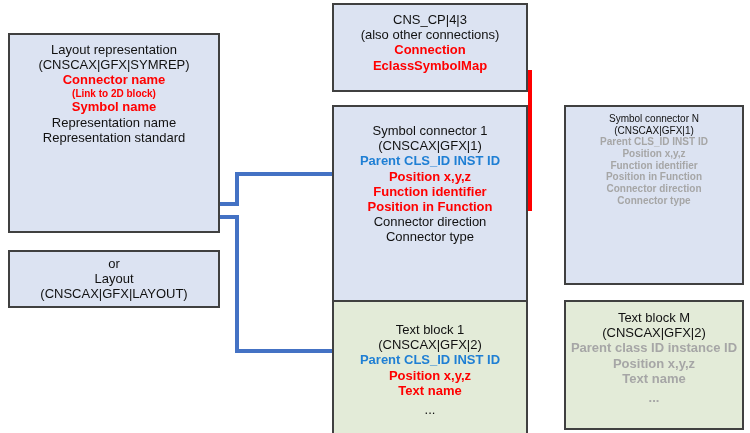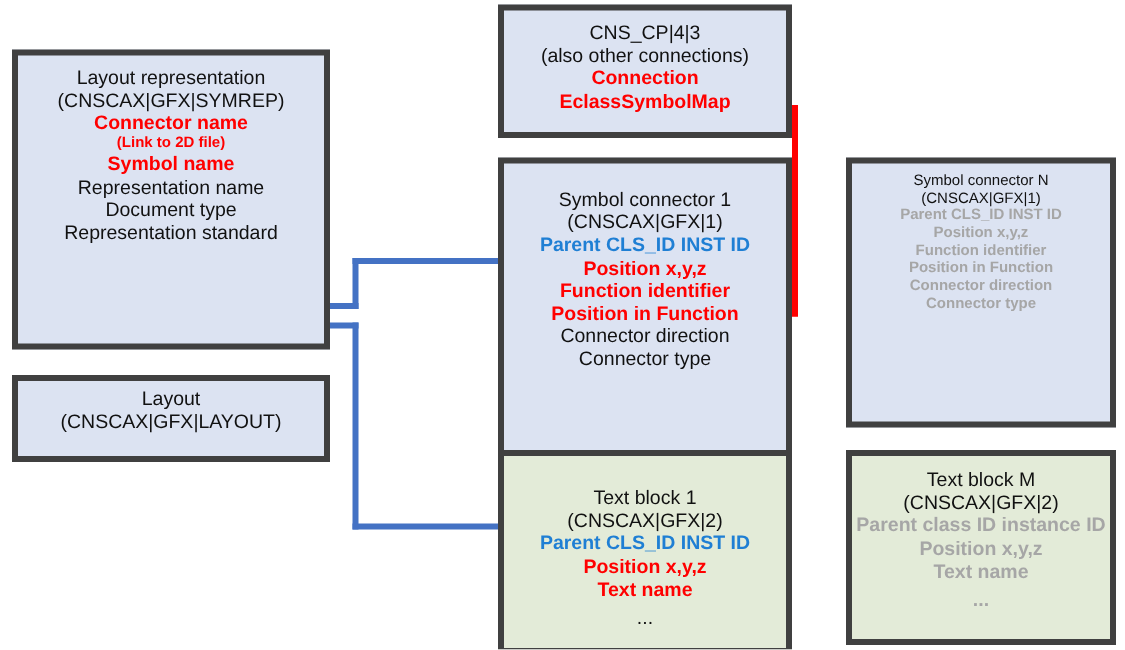--- a/index.html
+++ b/index.html
@@ -11,21 +11,21 @@
     position: relative;
     width: 750px;
     height: 433px;
     background: #ffffff;
     font-family: "Liberation Sans", sans-serif;
     overflow: hidden;
   }
   .box {
     position: absolute;
     box-sizing: border-box;
-    border: 4px solid #404040;
+    border: 2px solid #404040;
     display: flex;
     flex-direction: column;
     align-items: center;
     text-align: center;
     line-height: 1.17;
   }
   .box.blue  { background: #dce3f2; }
   .box.green { background: #e3ebd8; }
   .line {
     display: block;
@@ -84,28 +84,28 @@
   <div class="seg red" style="left:496px; top:207px; width:36px; height:4px;"></div>
   <div class="seg red" style="left:528px; top:70px; width:4px; height:141px;"></div>
   <div class="seg red" style="left:498px; top:70px; width:34px; height:4px;"></div>
   <div class="arrow-left red" style="left:489px; top:67px;"></div>
   <div class="arrow-left red" style="left:487px; top:204px;"></div>
 
   <div class="box blue" style="left:8px; top:33px; width:212px; height:200px; padding-top:7px; font-size:13px;">
     <span class="line t-black">Layout representation</span>
     <span class="line t-black">(CNSCAX|GFX|SYMREP)</span>
     <span class="line t-red">Connector name</span>
-    <span class="line t-red-sm">(Link to 2D file)</span>
+    <span class="line t-red-sm">(Link to 2D block)</span>
     <span class="line t-red">Symbol name</span>
     <span class="line t-black">Representation name</span>
-    <span class="line t-black">Document type</span>
     <span class="line t-black">Representation standard</span>
   </div>
 
   <div class="box blue" style="left:8px; top:250px; width:212px; height:58px; padding-top:4px; font-size:13px;">
+    <span class="line t-black">or</span>
     <span class="line t-black">Layout</span>
     <span class="line t-black">(CNSCAX|GFX|LAYOUT)</span>
   </div>
 
   <div class="box blue" style="left:332px; top:3px; width:196px; height:89px; padding-top:7px; font-size:13px;">
     <span class="line t-black">CNS_CP|4|3</span>
     <span class="line t-black">(also other connections)</span>
     <span class="line t-red">Connection</span>
     <span class="line t-red">EclassSymbolMap</span>
   </div>

